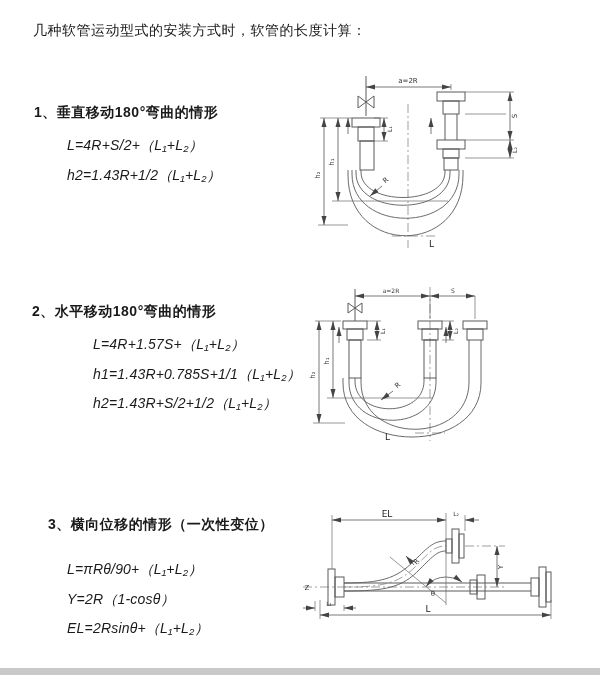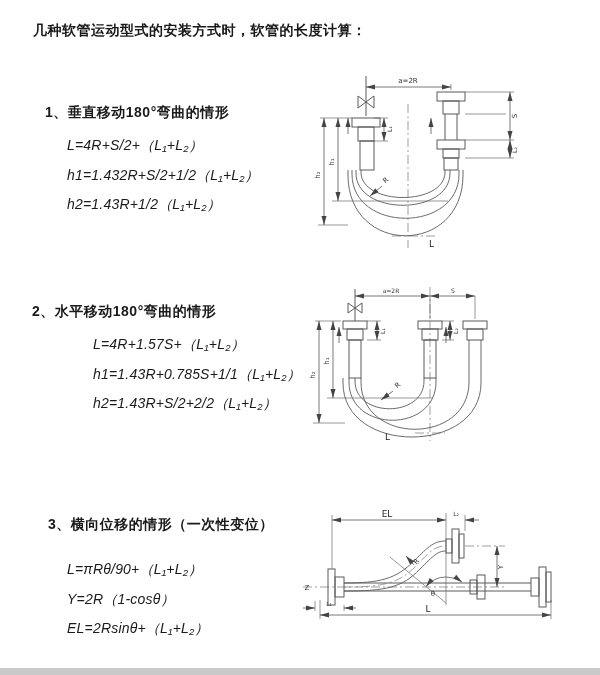--- a/index.html
+++ b/index.html
@@ -2,29 +2,29 @@
 <html><head>
 <meta charset="utf-8">
 <style>
   html,body{margin:0;padding:0;}
   body{
     width:600px;height:675px;position:relative;background:#ffffff;
     font-family:"Liberation Sans","DejaVu Sans",sans-serif;color:#1a1a1a;
     overflow:hidden;
   }
   .title{
-    position:absolute;left:33px;top:22px;font-size:14px;font-weight:700;
+    position:absolute;left:33px;top:22px;font-size:14px;font-weight:400;
     letter-spacing:.5px;white-space:nowrap;
   }
   .sec-heading{
     position:absolute;font-size:14px;font-weight:700;letter-spacing:.5px;white-space:nowrap;
   }
   .formulas{position:absolute;font-size:14px;line-height:29.5px;letter-spacing:.2px;font-style:italic;}
   .formulas div{white-space:nowrap;}
-  #h1{left:45px;top:104px;} #f1{left:67px;top:131px;}
+  #h1{left:34px;top:104px;} #f1{left:67px;top:131px;}
   #h2{left:32px;top:303px;} #f2{left:67px;top:330px;margin-left:26px;}
   #h3{left:48px;top:516px;} #f3{left:67px;top:543px;margin-top:12px;}
   .diag{position:absolute;}
   #d1{left:308px;top:70px;}
   #d2{left:303px;top:283px;}
   #d3{left:295px;top:505px;}
   .footer-bar{
     position:absolute;left:0;right:0;bottom:0;height:7px;background:#c9c9c9;
   }
   svg{display:block;}
@@ -38,29 +38,28 @@
   .lab-sm{font-family:"DejaVu Sans",sans-serif;font-size:6px;fill:#333;}
 </style>
 </head>
 <body>
 
 <div class="title">几种软管运动型式的安装方式时，软管的长度计算：</div>
 
 <div class="sec-heading" id="h1">1、垂直移动180°弯曲的情形</div>
 <div class="formulas" id="f1">
   <div>L=4R+S/2+（L₁+L₂）</div>
-  <div>h1=1.432R+S/2+1/2（L₁+L₂）</div>
   <div>h2=1.43R+1/2（L₁+L₂）</div>
 </div>
 
 <div class="sec-heading" id="h2">2、水平移动180°弯曲的情形</div>
 <div class="formulas" id="f2">
   <div>L=4R+1.57S+（L₁+L₂）</div>
   <div>h1=1.43R+0.785S+1/1（L₁+L₂）</div>
-  <div>h2=1.43R+S/2+2/2（L₁+L₂）</div>
+  <div>h2=1.43R+S/2+1/2（L₁+L₂）</div>
 </div>
 
 <div class="sec-heading" id="h3">3、横向位移的情形（一次性变位）</div>
 <div class="formulas" id="f3">
   <div>L=πRθ/90+（L₁+L₂）</div>
   <div>Y=2R（1-cosθ）</div>
   <div>EL=2Rsinθ+（L₁+L₂）</div>
 </div>
 
 <svg class="diag" id="d1" width="230" height="185" viewBox="0 0 230 185">

